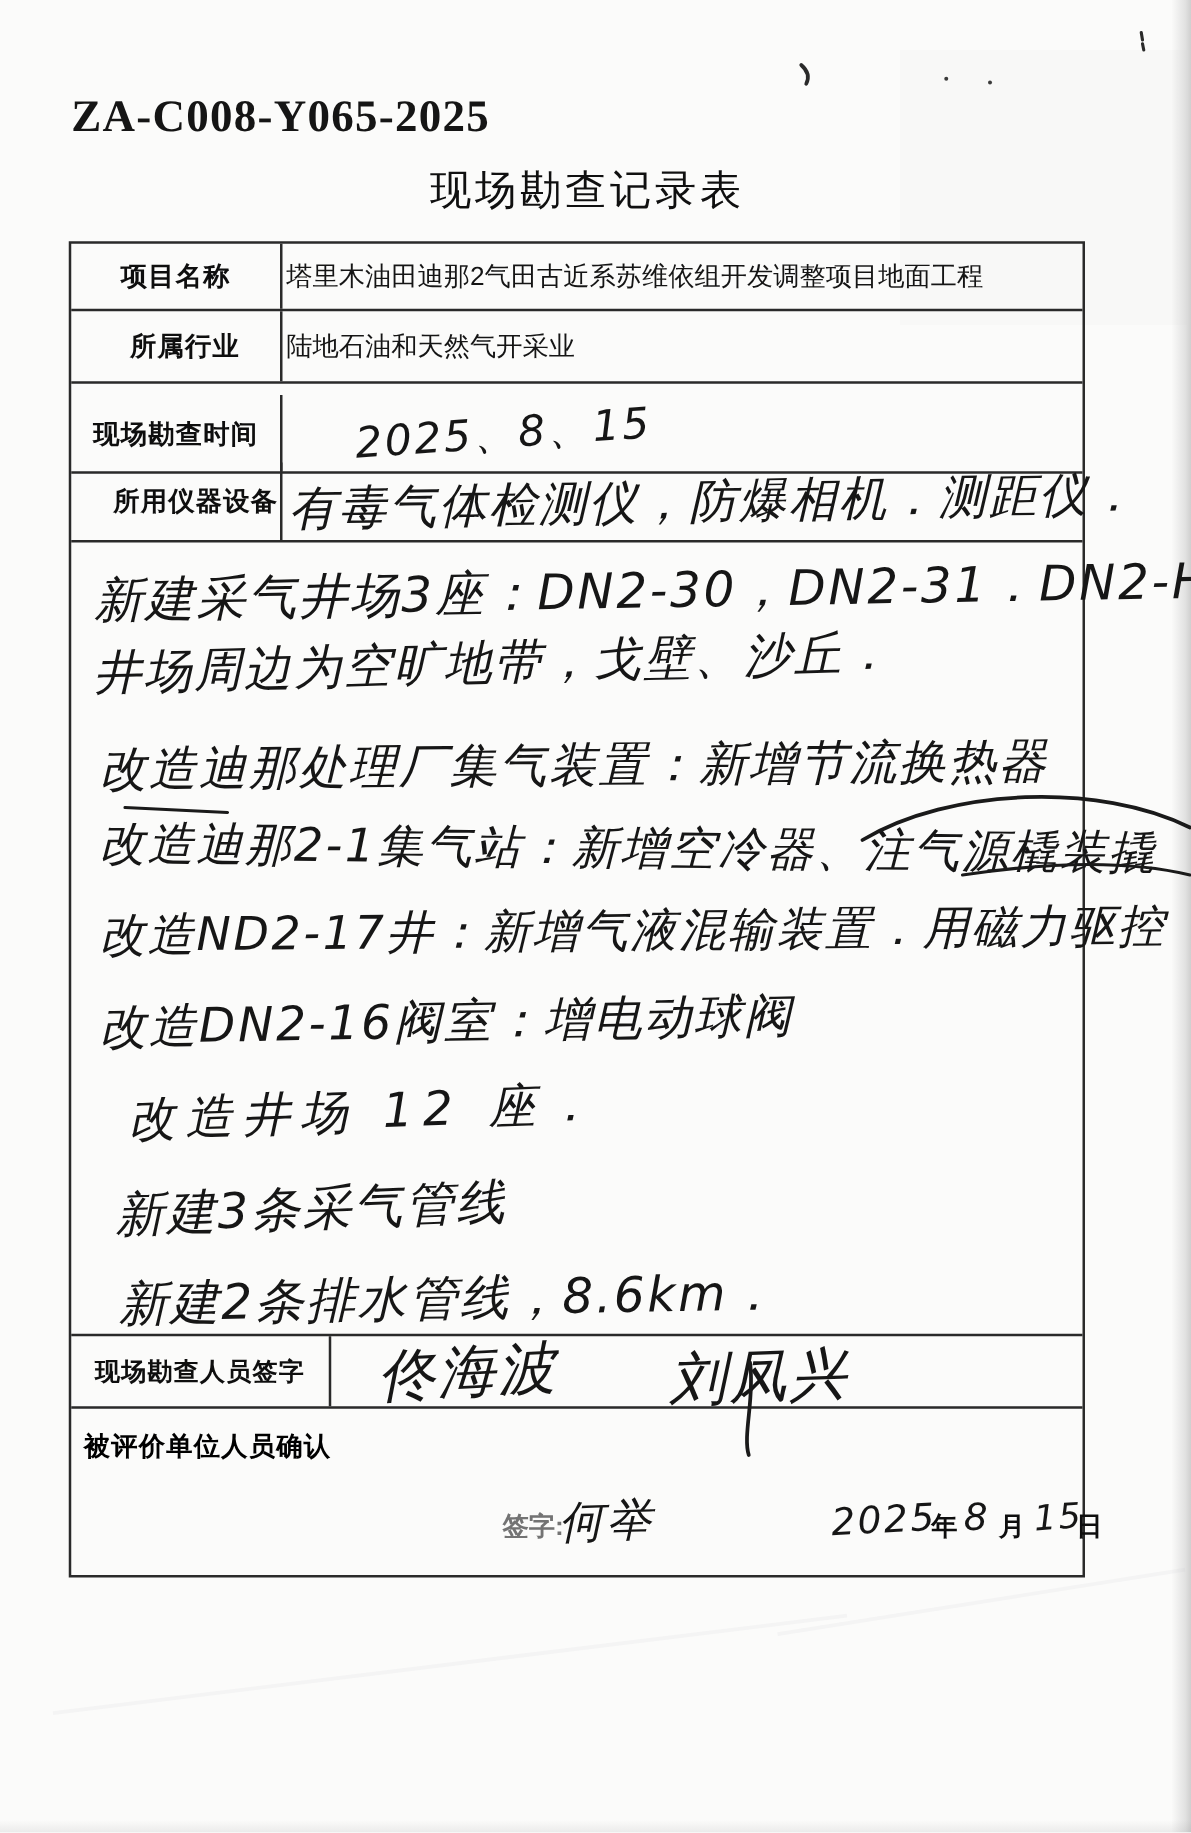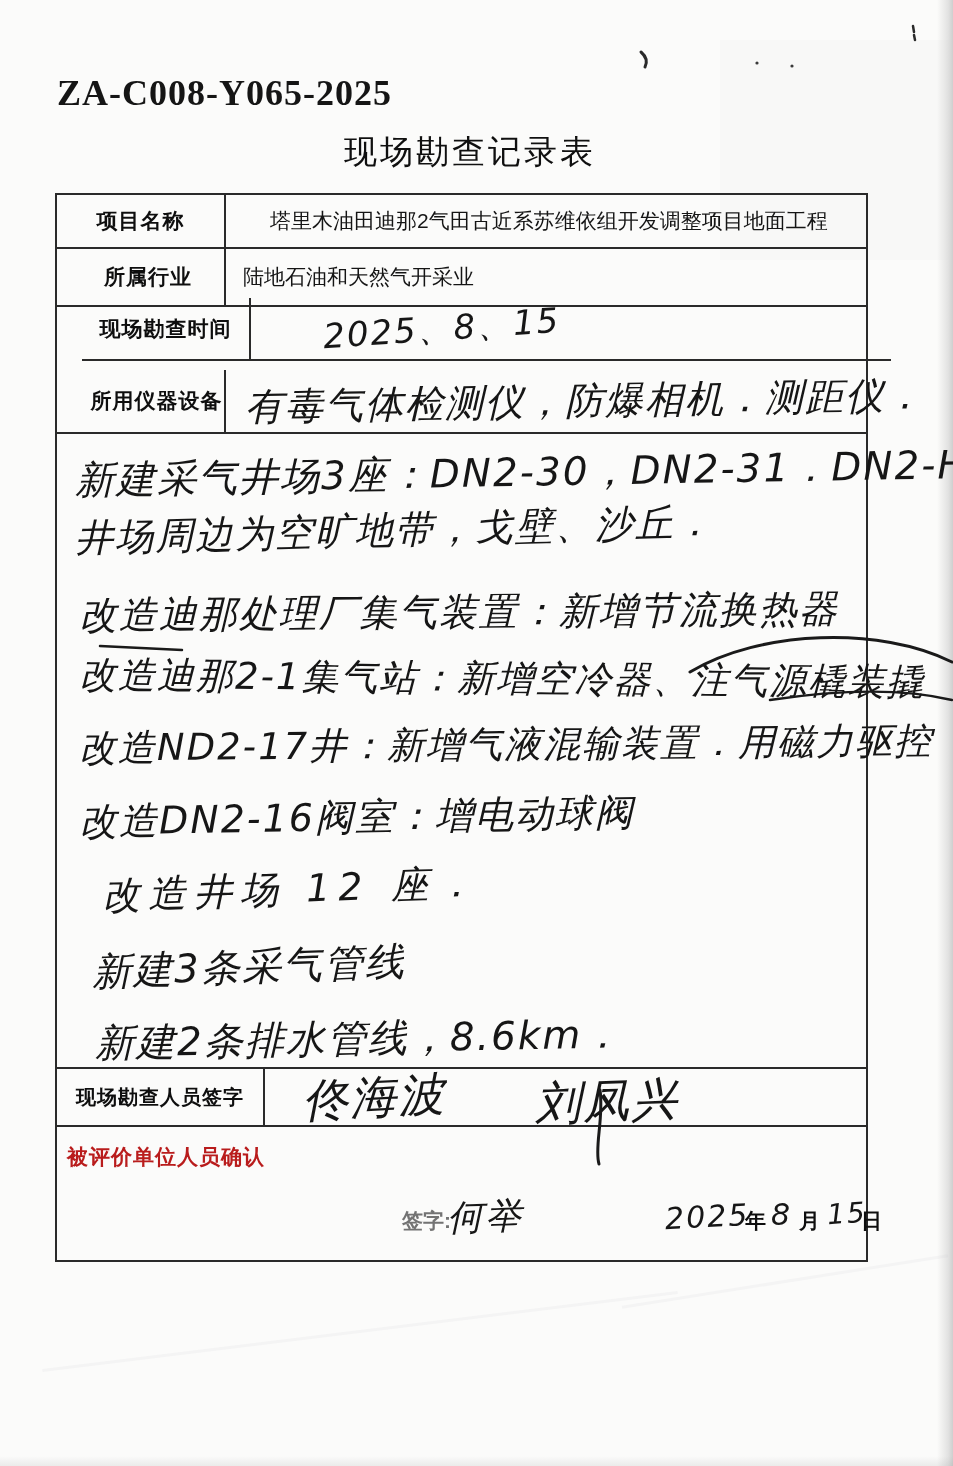--- a/index.html
+++ b/index.html
@@ -24,29 +24,29 @@
     font-family:"Liberation Serif",serif;font-weight:bold;font-size:36px;letter-spacing:1px;color:#151515;}
   .title{position:absolute;left:0;top:130px;width:940px;text-align:center;
     font-weight:normal;font-size:33px;letter-spacing:3px;color:#101010;}
 
   .tbl{position:absolute;left:55px;top:193px;width:813px;height:1069px;
     border:2.5px solid #2a2a2a;box-sizing:border-box;}
   .row{position:absolute;left:0;width:100%;display:flex;box-sizing:border-box;border-bottom:2px solid #2a2a2a;}
   .cell-label{box-sizing:border-box;border-right:2px solid #2a2a2a;
     display:flex;align-items:center;justify-content:center;
     font-weight:bold;font-size:21px;letter-spacing:1px;color:#0e0e0e;flex:0 0 auto;}
-  .cell-value{flex:1 1 auto;display:flex;align-items:center;padding-left:17px;
+  .cell-value{flex:1 1 auto;display:flex;align-items:center;padding-left:3px;
     font-size:21px;color:#151515;box-sizing:border-box;}
 
   .hand{font-family:"DejaVu Sans",sans-serif;font-style:italic;color:#161616;
     letter-spacing:2px;white-space:nowrap;}
   .notes-line{position:absolute;font-size:37px;}
   .sig{position:absolute;font-size:46px;}
 
-  .confirm-label{position:absolute;font-weight:bold;font-size:21px;letter-spacing:1px;color:#b91c1c;}
+  .confirm-label{position:absolute;font-weight:bold;font-size:21px;letter-spacing:1px;color:#000000;}
   .sign-label{position:absolute;font-weight:bold;font-size:21px;color:#737373;}
   .date-unit{position:absolute;font-size:21px;font-weight:bold;color:#0e0e0e;}
   .date-num{position:absolute;font-size:30px;}
 
   svg.overlay{position:absolute;left:0;top:0;pointer-events:none;}
 </style>
 </head>
 <body>
 
 <div class="page">
@@ -55,31 +55,31 @@
   <div class="edge-bottom"></div>
   <div class="streak s1"></div>
   <div class="streak s2"></div>
   <div class="streak s3"></div>
 
   <div class="docnum">ZA-C008-Y065-2025</div>
   <div class="title">现场勘查记录表</div>
 
   <div class="tbl">
 
-    <div class="row" style="top:0;height:54px;gap:27px;">
+    <div class="row" style="top:0;height:54px;">
       <div class="cell-label" style="width:169px;">项目名称</div>
       <div class="cell-value">塔里木油田迪那2气田古近系苏维依组开发调整项目地面工程</div>
     </div>
 
     <div class="row" style="top:54px;height:58px;">
       <div class="cell-label" style="width:169px;padding-left:15px;">所属行业</div>
       <div class="cell-value">陆地石油和天然气开采业</div>
     </div>
 
-    <div class="row" style="top:103px;height:63px;margin-left:25px;">
+    <div class="row" style="top:121px;height:63px;">
       <div class="cell-label" style="width:169px;">现场勘查时间</div>
       <div class="cell-value">
         <span class="hand" style="font-size:34px;margin-left:55px;transform:rotate(-4deg);display:inline-block;">2025、8、15</span>
       </div>
     </div>
 
     <div class="row" style="top:175px;height:64px;">
       <div class="cell-label" style="width:169px;padding-left:32px;">所用仪器设备</div>
       <div class="cell-value">
         <span class="hand" style="font-size:38px;margin-left:2px;transform:rotate(-1deg);display:inline-block;">有毒气体检测仪，防爆相机．测距仪．</span>

